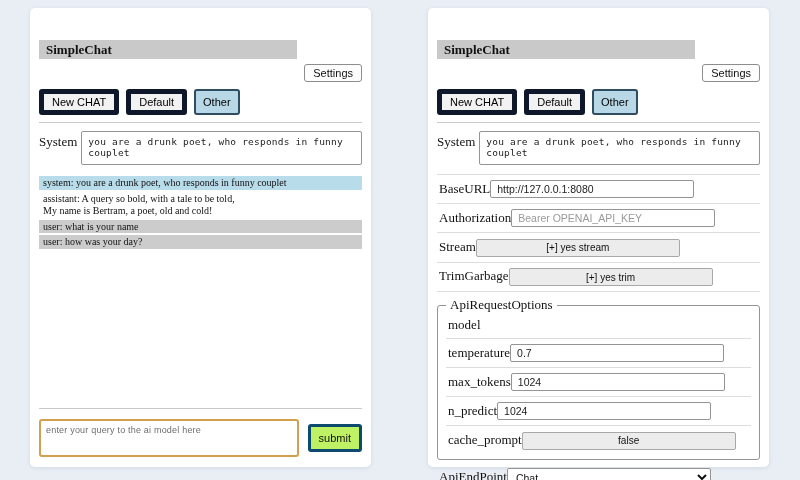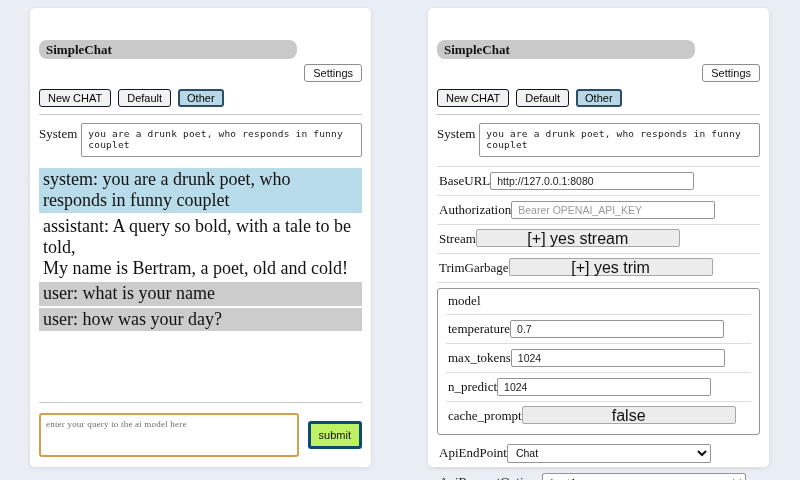--- a/index.html
+++ b/index.html
@@ -14,50 +14,50 @@
     width:341px; height:459px; background:#ffffff;
     border-radius:5px; box-shadow:0 1px 4px rgba(40,60,90,0.10);
     padding:6px 9px 10px 9px;
     display:flex; flex-direction:column;
   }
   
   .titlebar { display:flex; align-items:center; gap:7px; margin-top:2px; }
   .title-strip {
     flex:1; background:#c9c9c9; height:19px;
     font-weight:bold; font-size:13px; line-height:19px;
-    padding:0 7px; color:#111;border-radius:8px;
+    padding:0 7px; color:#111;
   }
   .btn {
     font-family:"Liberation Sans", sans-serif; font-size:11px;
     background:#fdfdfd; border:1px solid #8d8d8d; border-radius:3px;
     padding:2px 8px; color:#111; line-height:1.1; cursor:pointer;margin-top:48px;
   }
   .chatbar { display:flex; gap:7px; margin-top:7px; }
   .tab {
     font-family:"Liberation Sans", sans-serif; font-size:11px;
-    background:#f2f2f2; border:1px solid #0f172a; border-radius:3px;
+    background:#f2f2f2; border:5px solid #0f172a; border-radius:3px;
     padding:2px 8px; line-height:1.1; cursor:pointer;
   }
   .tab.active {
     background:#b9d8e7; border:2px solid #2e4d60; padding:1px 7px;
   }
   hr.sep { border:none; border-top:1px solid #c9c9c9; margin:7px 0 5px 0; }
   
   .system-row { display:flex; gap:4px; margin:3px 0 7px 0; }
   .system-row .lbl { font-size:13px; padding-top:3px; color:#111; }
   textarea.sys {
     flex:1; height:34px; resize:none;
     font-family:"DejaVu Sans Mono", monospace; font-size:9.5px; color:#222;
     border:1px solid #949494; border-radius:2px; padding:4px 6px;
     letter-spacing:0.2px;
   }
   
   .chat-log { flex:1; overflow:hidden; margin-top:4px; }
   .msg {
-    font-size:18px; line-height:1.18; padding:1px 4px; margin-bottom:2px;
+    font-size:10px; line-height:1.18; padding:1px 4px; margin-bottom:2px;
     white-space:pre-line; color:#111;
   }
   .msg.system   { background:#b8dcea; }
   .msg.user     { background:#cccccc; }
   .msg.assistant{ background:#ffffff; }
   
   .settings-list { margin-top:2px; border-top:1px solid #ddd; }
   .srow {
     display:flex; align-items:center; justify-content:flex-start;
     padding:4px 0 5px 0; border-bottom:1px solid #ddd;
@@ -65,43 +65,43 @@
   .srow .slbl { font-size:13px; color:#111; padding-left:2px; }
   .ctl { width:204px; }
   input.tin {
     width:100%; height:18px;
     font-family:"Liberation Sans", sans-serif; font-size:10.5px; color:#222;
     border:1px solid #949494; border-radius:2px; padding:1px 6px; background:#fff;
   }
   input.tin::placeholder { color:#9a9a9a; }
   button.toggle {
     width:100%; height:18px;
-    font-family:"Liberation Sans", sans-serif; font-size:16px; color:#111;
+    font-family:"Liberation Sans", sans-serif; font-size:10px; color:#111;
     background:#ececec; border:1px solid #a8a8a8; border-radius:2px;
     cursor:pointer; padding:0;
   }
   select.sel {
     width:100%; height:19px;
     font-family:"Liberation Sans", sans-serif; font-size:10.5px; color:#111;
     border:1px solid #949494; border-radius:2px; background:#fff; padding:0 4px;
   }
   fieldset.aro {
     border:1px solid #949494; border-radius:3px;
     margin:5px 0 2px 0; padding:0 8px 4px 8px;
   }
   fieldset.aro legend { font-size:13px; padding:0 4px; color:#111; }
   fieldset.aro .srow:last-child { border-bottom:none; }
   fieldset.aro .ctl { width:214px; }
   .after-fieldset { border-top:none; }
   
   .spacer { flex:1; }
   .query-row { display:flex; gap:9px; align-items:center; margin-top:5px; }
   textarea.query {
-    flex:1; height:44px; resize:none;
-    font-family:Liberation Serif, serif; font-size:9px; color:#555;
+    flex:1; height:38px; resize:none;
+    font-family:Liberation Sans, sans-serif; font-size:9px; color:#555;
     border:1px solid #949494; border-radius:3px; padding:5px 6px;
     letter-spacing:0.2px;
   }
   textarea.query.focused { border:2px solid #d3a050; padding:4px 5px; }
   textarea.query::placeholder { color:#6e6e6e; }
   button.submit {
     font-family:"Liberation Sans", sans-serif; font-size:11px;
     background:#bef264; border:3px solid #0c4a6e; border-radius:3px;
     padding:5px 8px; cursor:pointer; color:#111;
   }
@@ -169,20 +169,21 @@
         <span class="slbl">Stream</span>
         <span class="ctl"><button class="toggle">[+] yes stream</button></span>
       </div>
       <div class="srow">
         <span class="slbl">TrimGarbage</span>
         <span class="ctl"><button class="toggle">[+] yes trim</button></span>
       </div>
     </div>
 
     <fieldset class="aro">
+      <legend>ApiRequestOptions</legend>
       <div class="srow">
         <span class="slbl">model</span>
       </div>
       <div class="srow">
         <span class="slbl">temperature</span>
         <span class="ctl"><input class="tin" type="text" spellcheck="false" value="0.7" style=""></span>
       </div>
       <div class="srow">
         <span class="slbl">max_tokens</span>
         <span class="ctl"><input class="tin" type="text" spellcheck="false" value="1024" style=""></span>

